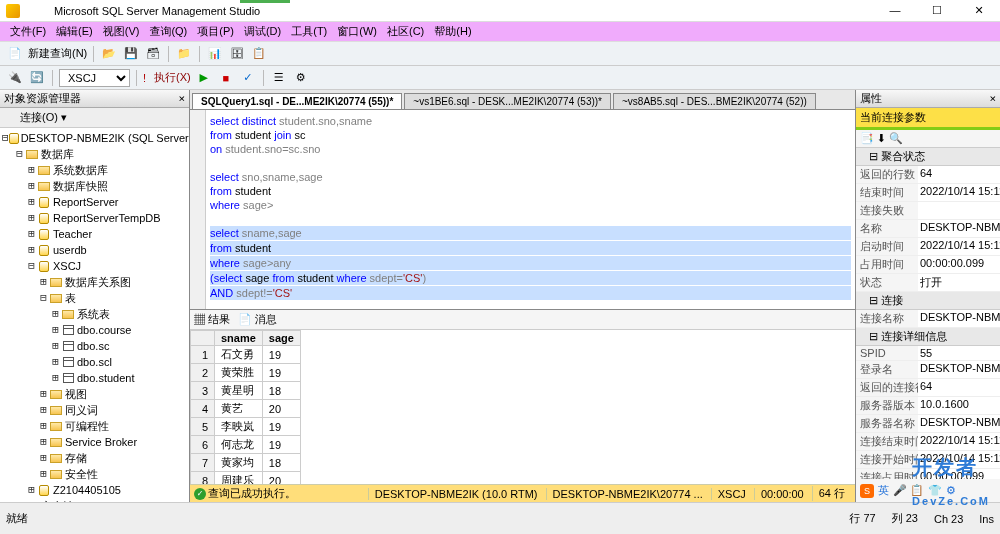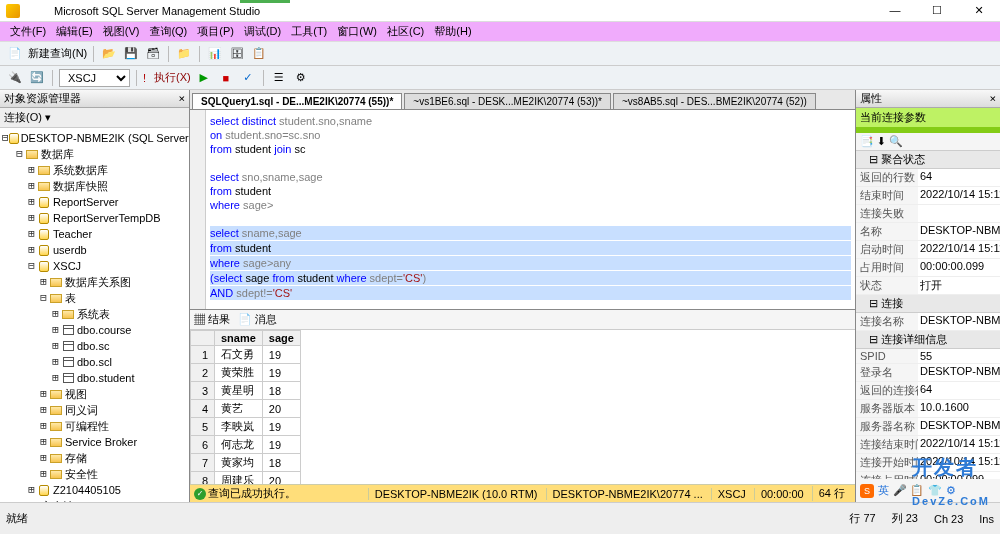--- a/index.html
+++ b/index.html
@@ -14,21 +14,21 @@
 .menubar span { padding: 2px 4px; cursor: pointer; }
 .toolbar1, .toolbar2 { height: 24px; background: #eef2f5; display: flex; align-items: center; padding: 0 6px; gap: 4px; border-bottom: 1px solid #ccc; }
 .tbtn { width: 18px; height: 18px; display: inline-flex; align-items: center; justify-content: center; border: 1px solid transparent; }
 .sep { width: 1px; height: 16px; background: #bbb; margin: 0 2px; }
 .combo { height: 18px; border: 1px solid #aaa; background: #fff; padding: 0 16px 0 4px; font-size: 11px; }
 .exec-btn { color: #8b0000; margin-left: 4px; }
 .main { flex: 1; display: flex; min-height: 0; }
 .panel-left { width: 190px; background: #fff; border-right: 1px solid #888; display: flex; flex-direction: column; }
 .panel-header { height: 18px; background: linear-gradient(#f8f8f8,#dcdcdc); padding: 0 4px; font-size: 11px; border-bottom: 1px solid #aaa; display: flex; align-items: center; justify-content: space-between; }
 .panel-header .x { cursor: pointer; font-family: monospace; }
-.panel-sub { height: 20px; background: #eee; padding: 0 4px; border-bottom: 1px solid #ccc; display: flex; align-items: center; }
+.panel-sub { height: 20px; background: #eee; padding: 0 20px; border-bottom: 1px solid #ccc; display: flex; align-items: center; }
 .tree { flex: 1; overflow: auto; padding: 2px; font-size: 11px; line-height: 16px; }
 .tree-node { display: flex; align-items: center; white-space: nowrap; cursor: pointer; }
 .tree-node .tw { width: 11px; text-align: center; color: #333; font-family: monospace; }
 .tree-node .ic { width: 14px; height: 12px; display: inline-flex; align-items: center; justify-content: center; margin-right: 2px; }
 .fld { background: linear-gradient(#ffe9a8,#f7c551); border: 1px solid #caa12a; width: 12px; height: 9px; }
 .db { width: 10px; height: 11px; background: linear-gradient(#fff,#ffd54d); border: 1px solid #b58a00; border-radius: 2px; }
 .tbl { width: 11px; height: 10px; background: #fff; border: 1px solid #555; position: relative; }
 .tbl:before { content: ""; position: absolute; top: 2px; left: 0; right: 0; height: 1px; background: #555; }
 .center { flex: 1; display: flex; flex-direction: column; min-width: 0; }
 .doc-tabs { height: 20px; background: #e8e8e8; display: flex; align-items: flex-end; padding: 0 2px; border-bottom: 1px solid #888; overflow: hidden; }
@@ -314,22 +314,22 @@
   <div class="center">
     <div class="doc-tabs">
       <div class="doc-tab active">SQLQuery1.sql - DE...ME2IK\20774 (55))*</div>
       <div class="doc-tab">~vs1BE6.sql - DESK...ME2IK\20774 (53))*</div>
       <div class="doc-tab">~vs8AB5.sql - DES...BME2IK\20774 (52))</div>
     </div>
 
     <div class="editor">
       <div class="gutter"></div>
       <div><span class="kw">select distinct</span><span class="op"> student.sno,sname</span></div>
+      <div><span class="kw">from</span><span> student </span><span class="kw">join</span><span> sc</span></div>
       <div><span class="kw">on</span><span class="op"> student.sno=sc.sno</span></div>
-      <div><span class="kw">from</span><span> student </span><span class="kw">join</span><span> sc</span></div>
       <div>&nbsp;</div>
       <div><span class="kw">select</span><span class="op"> sno,sname,sage</span></div>
       <div><span class="kw">from</span><span> student</span></div>
       <div><span class="kw">where</span><span class="op"> sage&gt;</span></div>
       <div>&nbsp;</div>
       <div class="hl"><span class="kw">select</span><span class="op"> sname,sage</span></div>
       <div class="hl"><span class="kw">from</span><span> student</span></div>
       <div class="hl"><span class="kw">where</span><span class="op"> sage&gt;any</span></div>
       <div class="hl"><span class="kw">      (select</span><span> sage </span><span class="kw">from</span><span> student </span><span class="kw">where</span><span class="op"> sdept=</span><span class="str">'CS'</span><span class="op">)</span></div>
       <div class="hl"><span class="kw">      AND</span><span class="op"> sdept!=</span><span class="str">'CS'</span></div>
@@ -405,21 +405,21 @@
         <span class="cell">64 行</span>
       </div>
     </div>
   </div>
 
   <div class="panel-right">
     <div class="panel-header">
         <span>属性</span>
         <span class="x">×</span>
       </div>
-    <div style="padding:2px 4px;background:#bef264;border-bottom:6px solid #84cc16">当前连接参数</div>
+    <div style="padding:2px 4px;background:#fde047;border-bottom:3px solid #84cc16">当前连接参数</div>
     <div style="padding:2px 4px;border-bottom:1px solid #ccc">📑 ⬇ 🔍</div>
     <div class="props" id="props">
         <div class="prop-cat">⊟ 聚合状态</div>
         <div class="prop-row">
           <div class="k">返回的行数</div>
           <div class="v">64</div>
         </div>
         <div class="prop-row">
           <div class="k">结束时间</div>
           <div class="v">2022/10/14 15:11:4</div>

